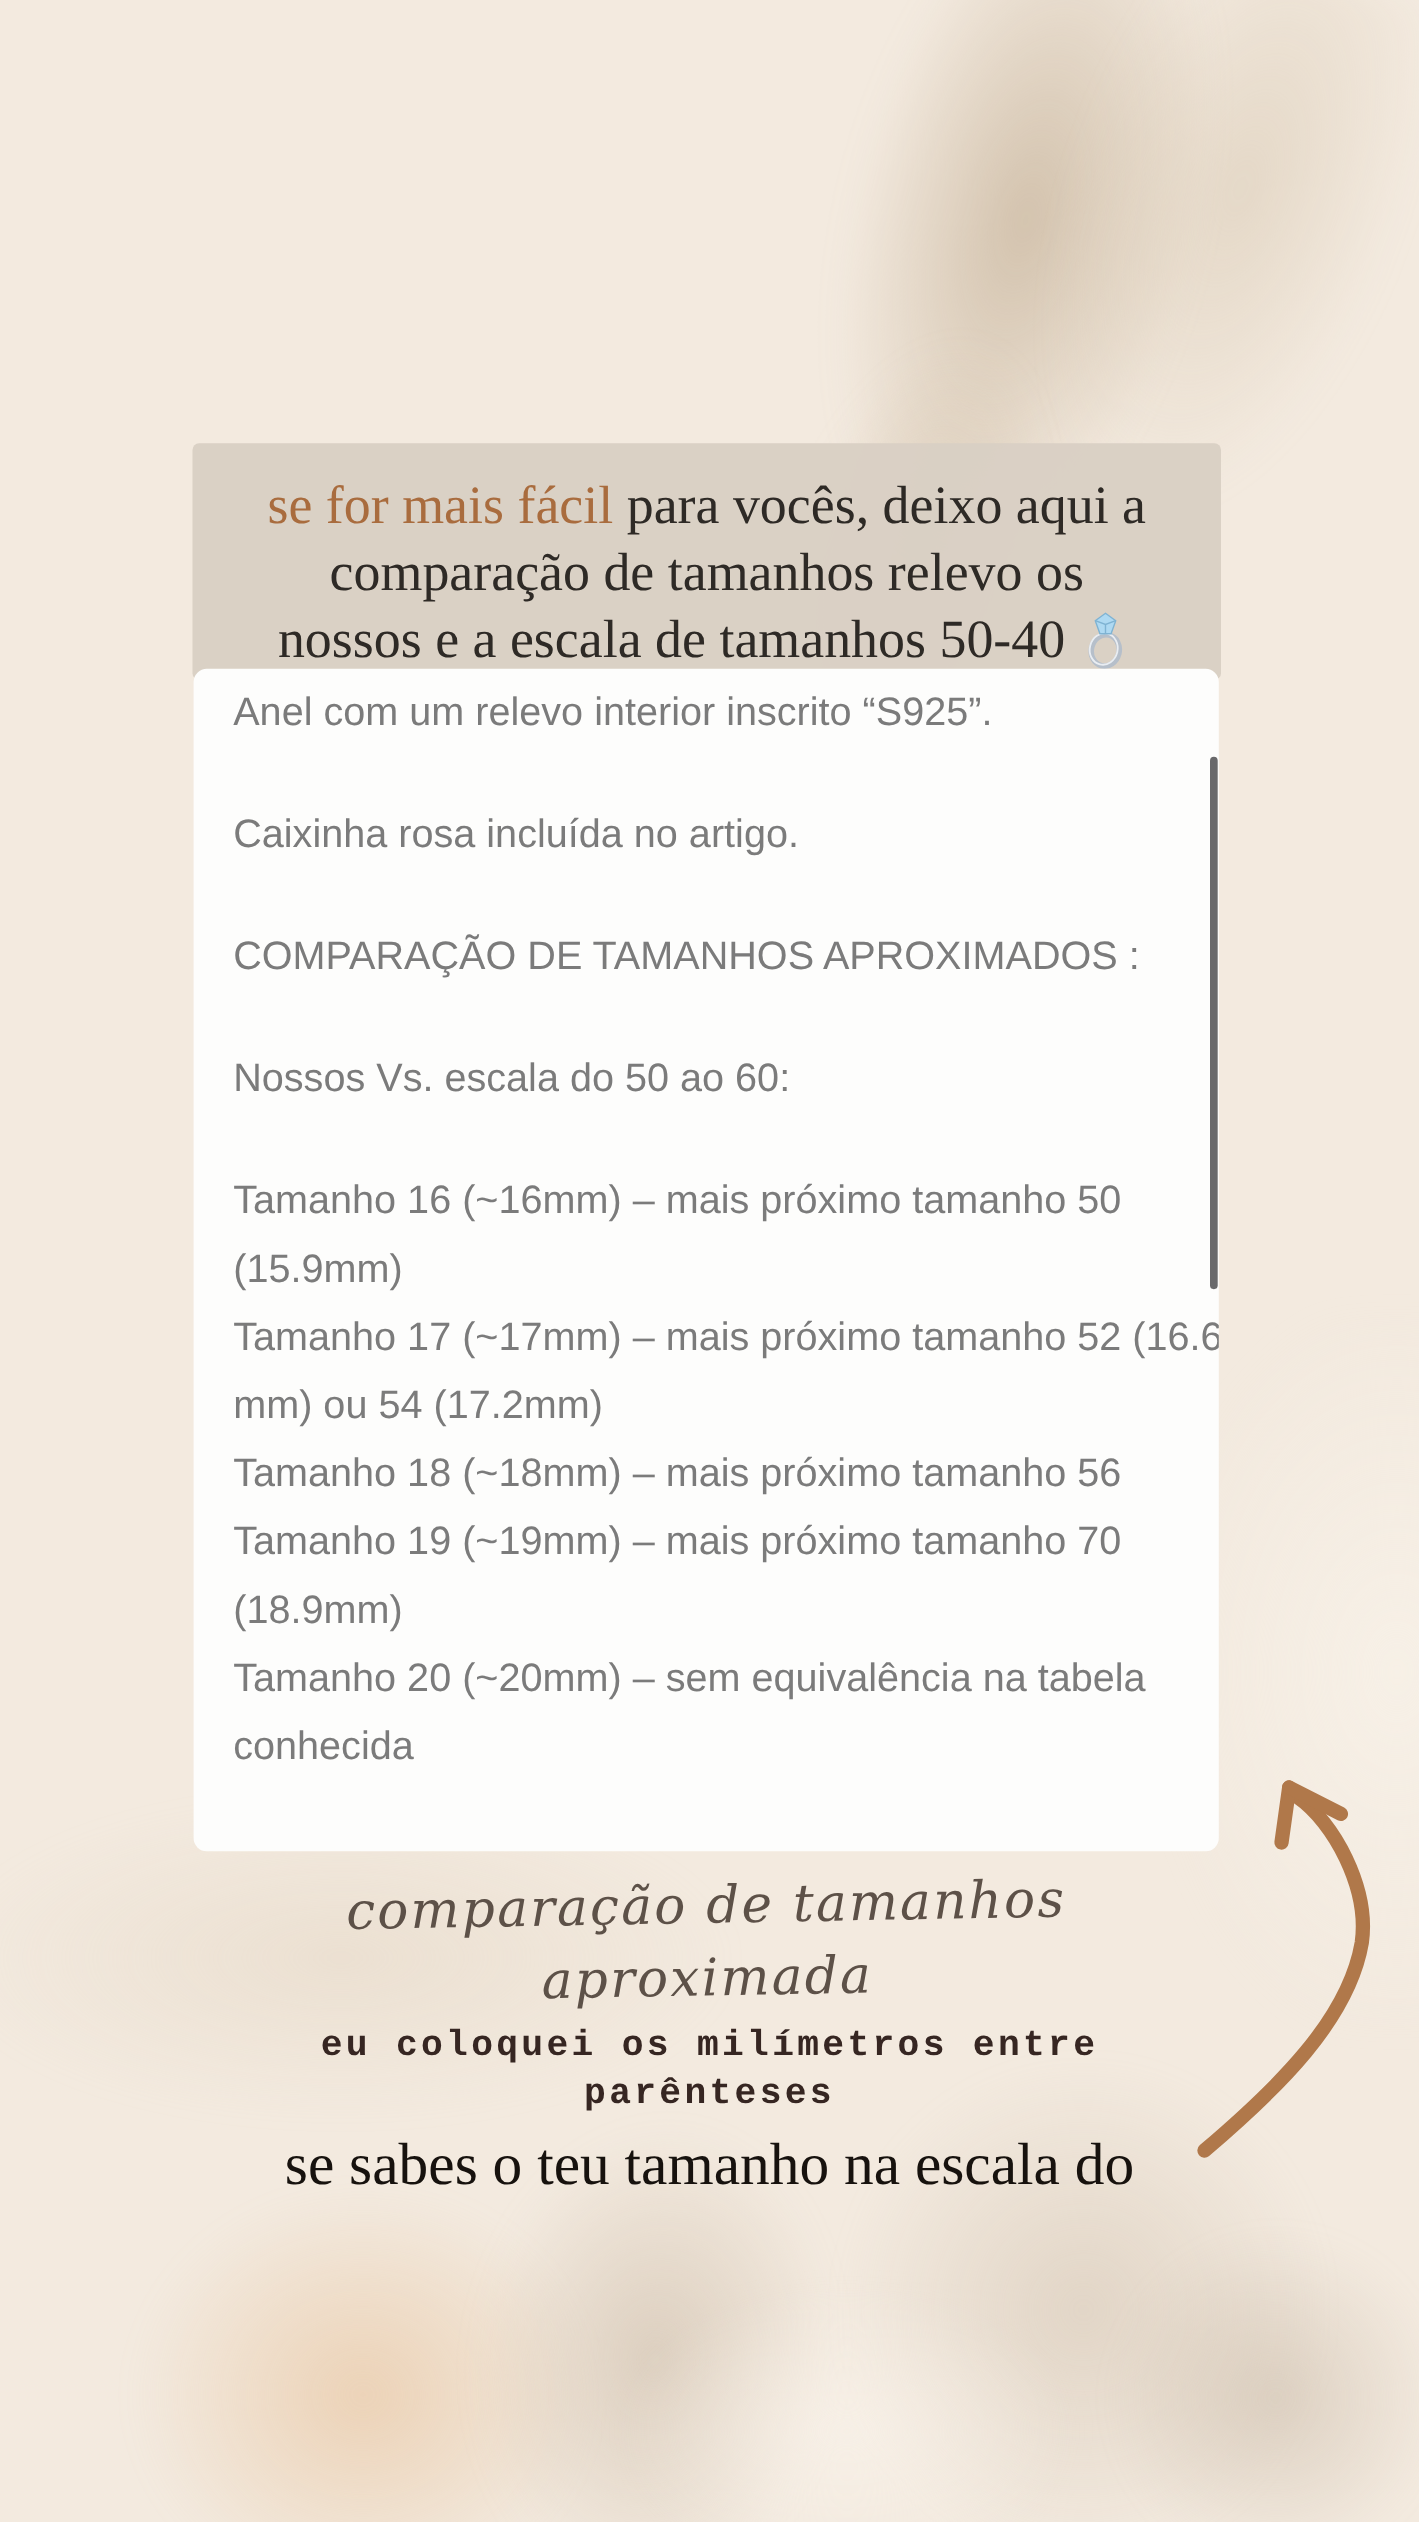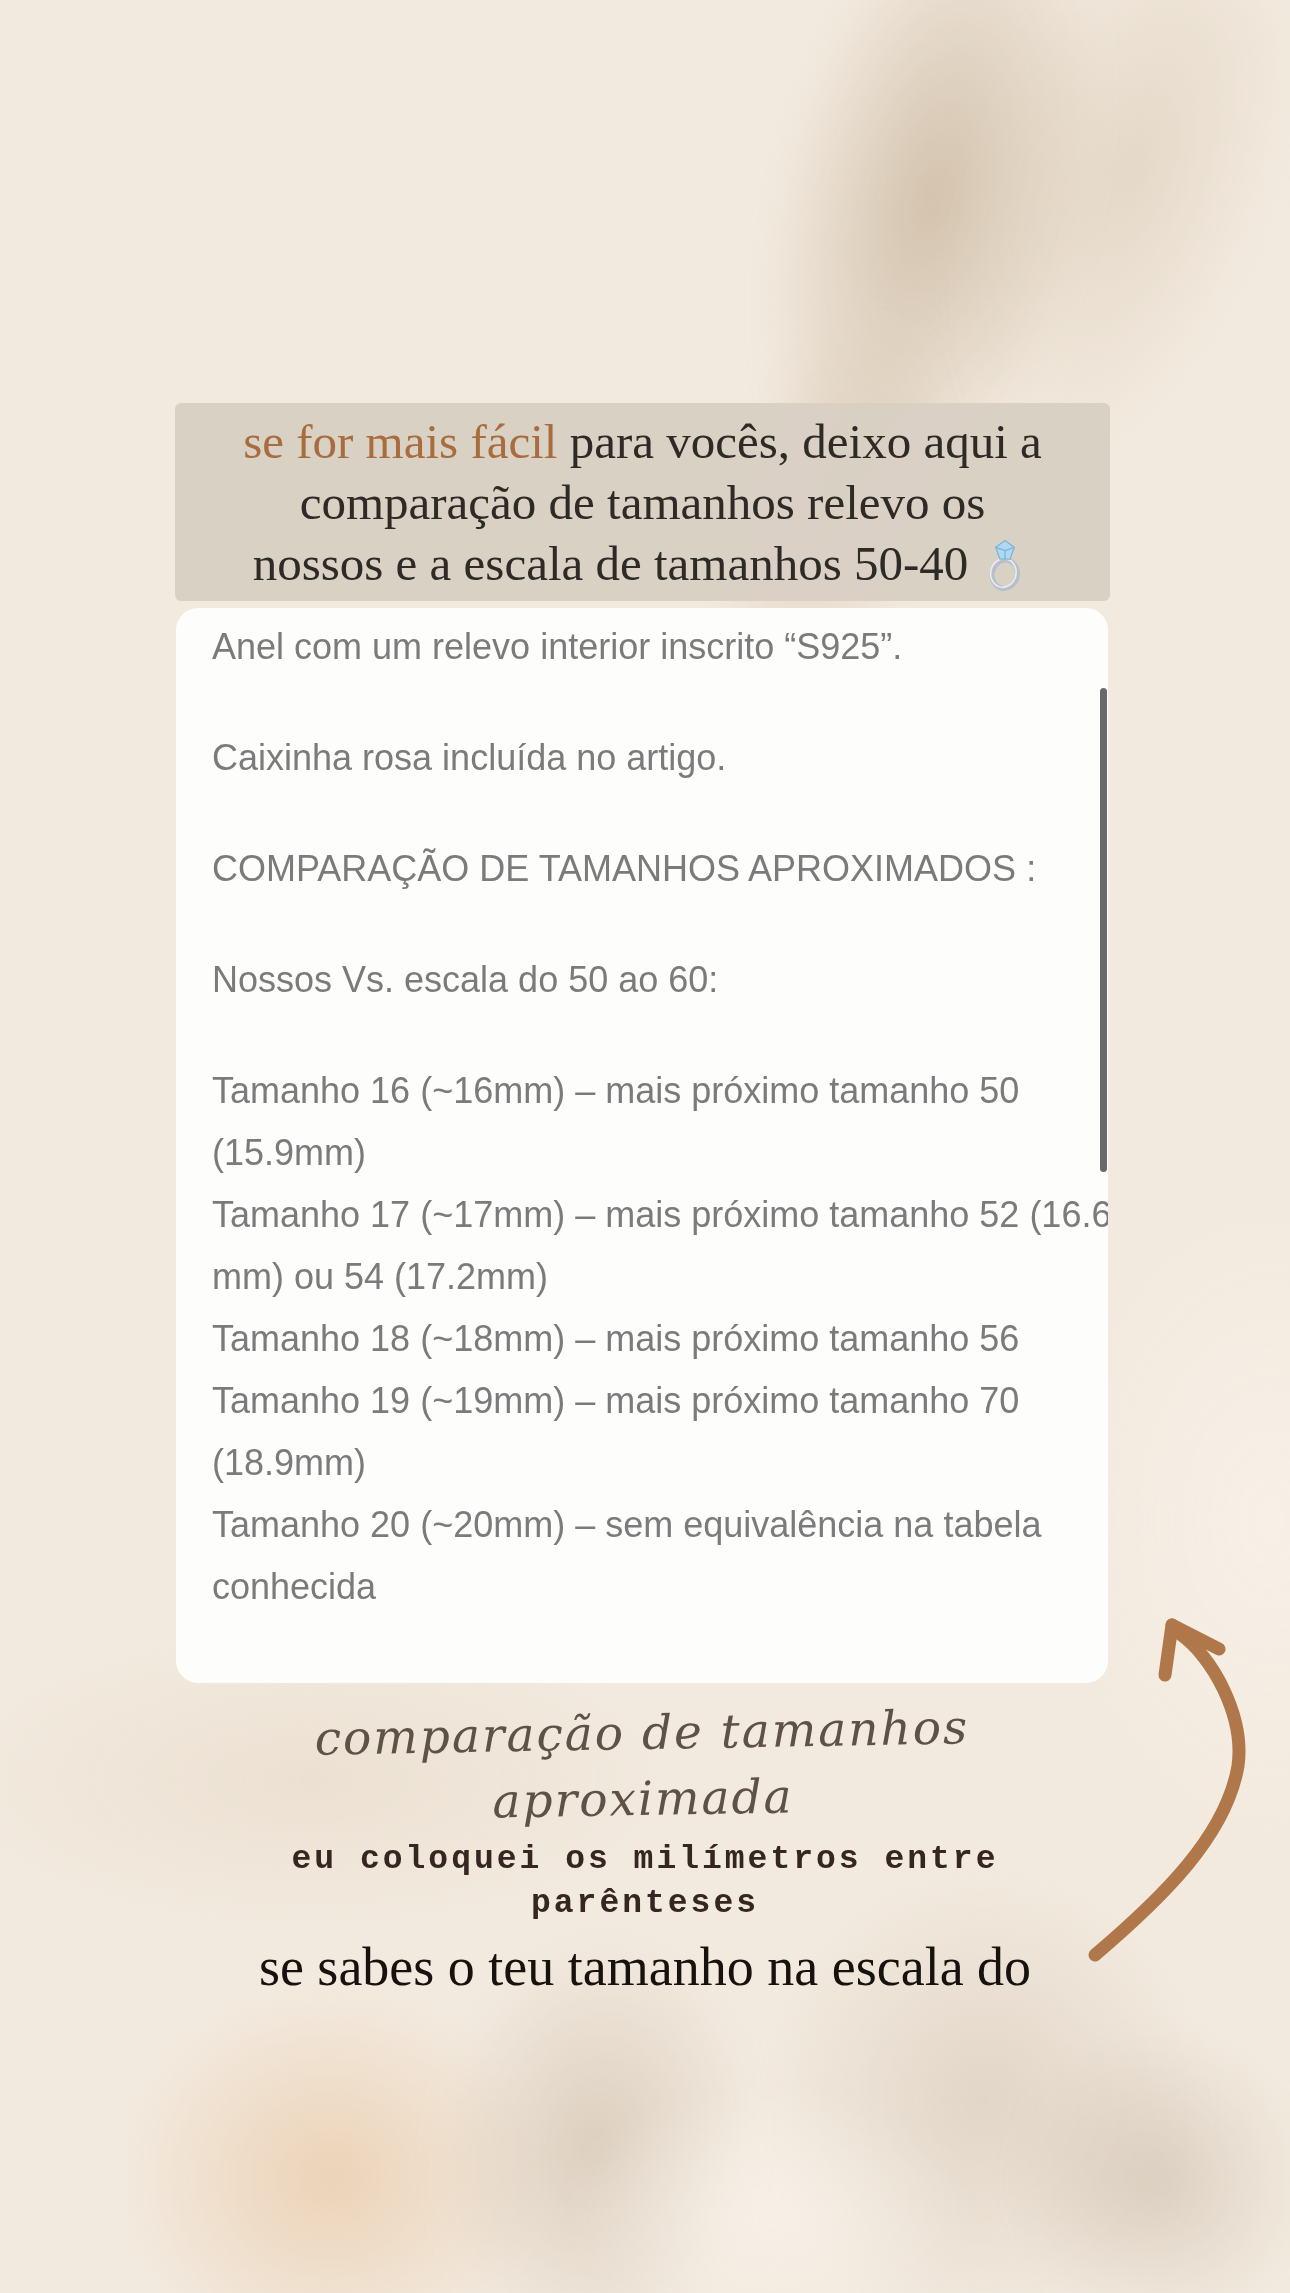--- a/index.html
+++ b/index.html
@@ -31,29 +31,29 @@
   .b7{left:560px;top:2080px;width:420px;height:260px;
       background:radial-gradient(ellipse at 50% 50%,rgba(250,244,236,.6),rgba(250,244,236,0) 70%);}
 
   .layer{position:relative;z-index:1;}
 
   
   .banner{
     position:absolute;left:175px;top:403px;width:935px;height:190px;
     background:rgba(217,207,196,.97);border-radius:6px;
     text-align:center;font-size:49px;line-height:61px;
-    color:#2e2a26;padding-top:8px;box-sizing:content-box;
+    color:#2e2a26;padding-top:25px;box-sizing:content-box;
   }
   .banner .hl{color:#a96c3e;}
   .ring-svg{vertical-align:-12px;margin-left:10px;}
 
   
   .card{
     position:absolute;left:176px;top:608px;width:932px;height:1075px;
-    background:#fdfdfc;border-radius:22px;box-sizing:border-box;
+    background:#fdfdfc;border-radius:12px;box-sizing:border-box;
     padding:8px 38px 0 36px;overflow:hidden;
     font-family:"Liberation Sans", sans-serif;
     font-size:36px;line-height:61px;color:#7b7b7b;
   }
   .card p{margin:0 0 50px 0;}
   .sizes{line-height:62px;}
   .sizes div{white-space:nowrap;}
   .scrollbar{
     position:absolute;left:924px;top:80px;width:7px;height:484px;
     background:#69696b;border-radius:4px;

